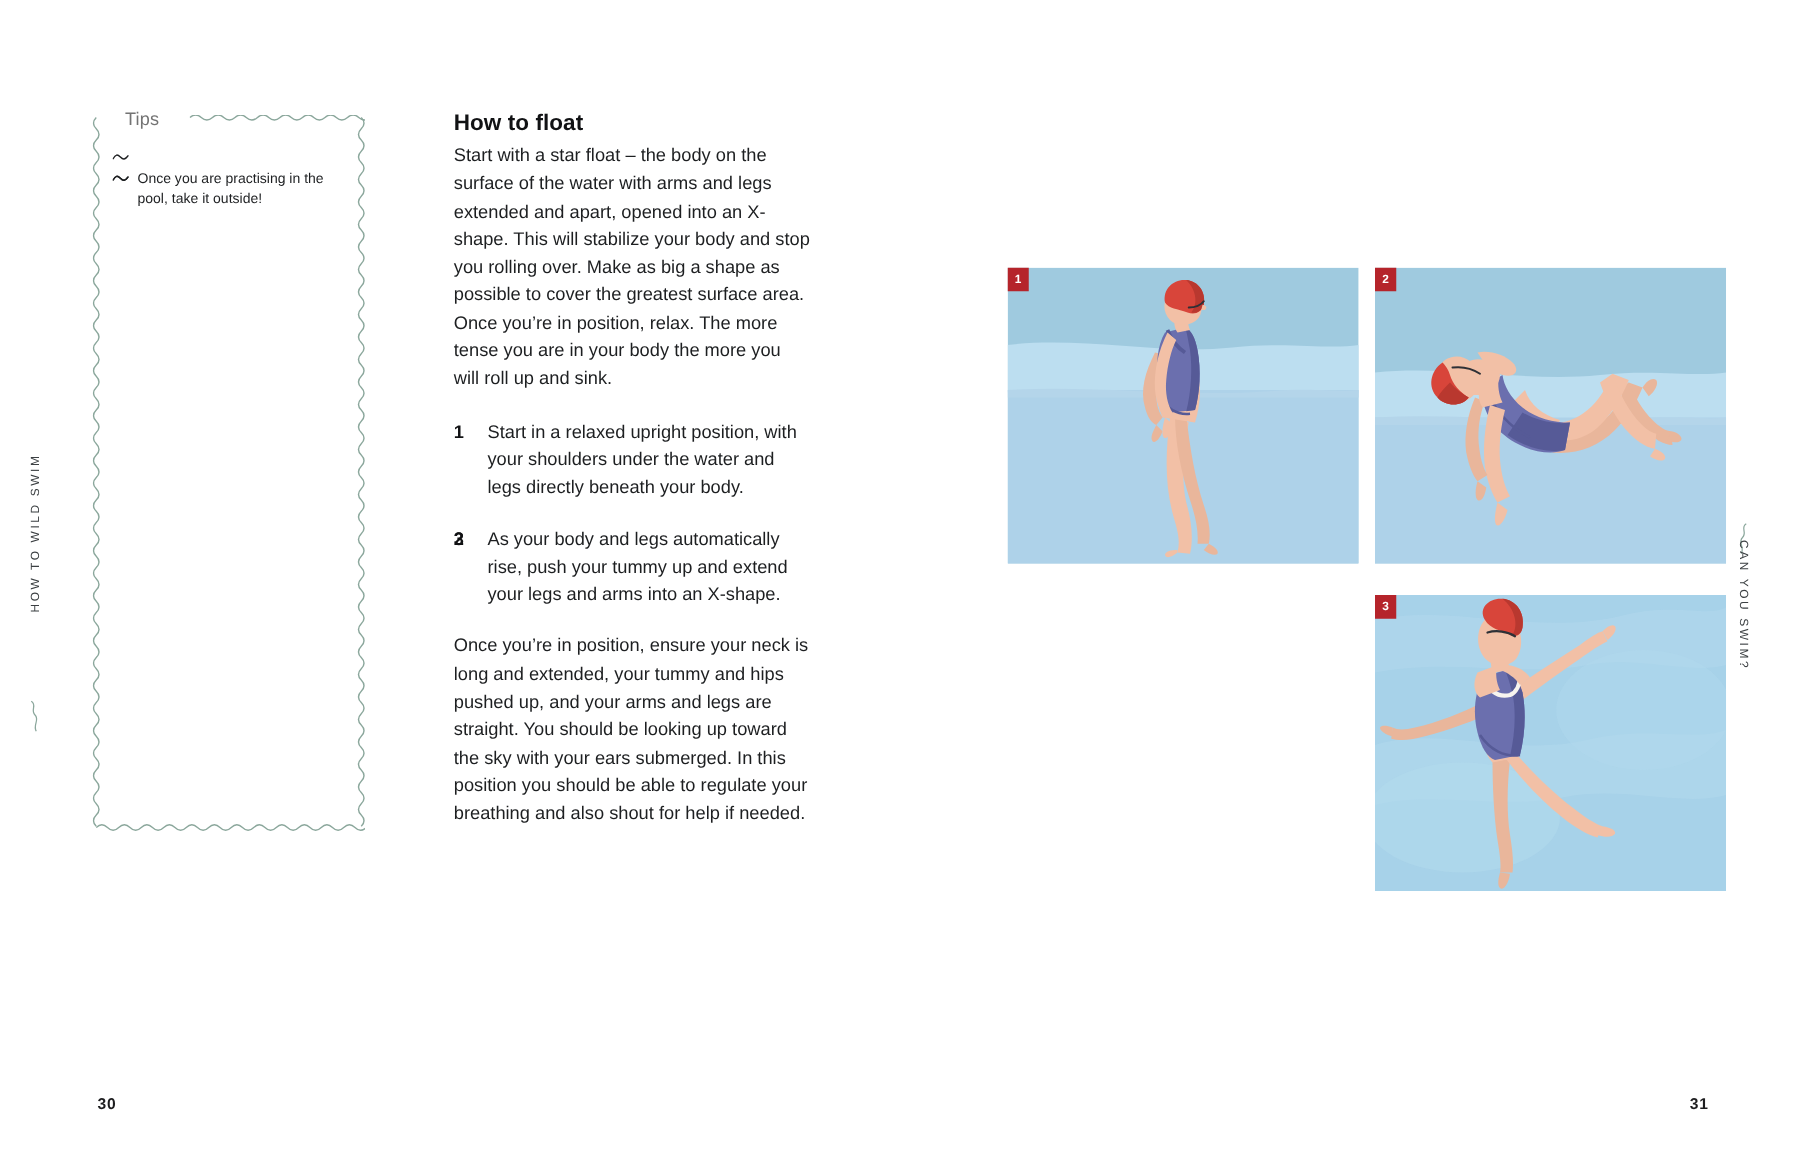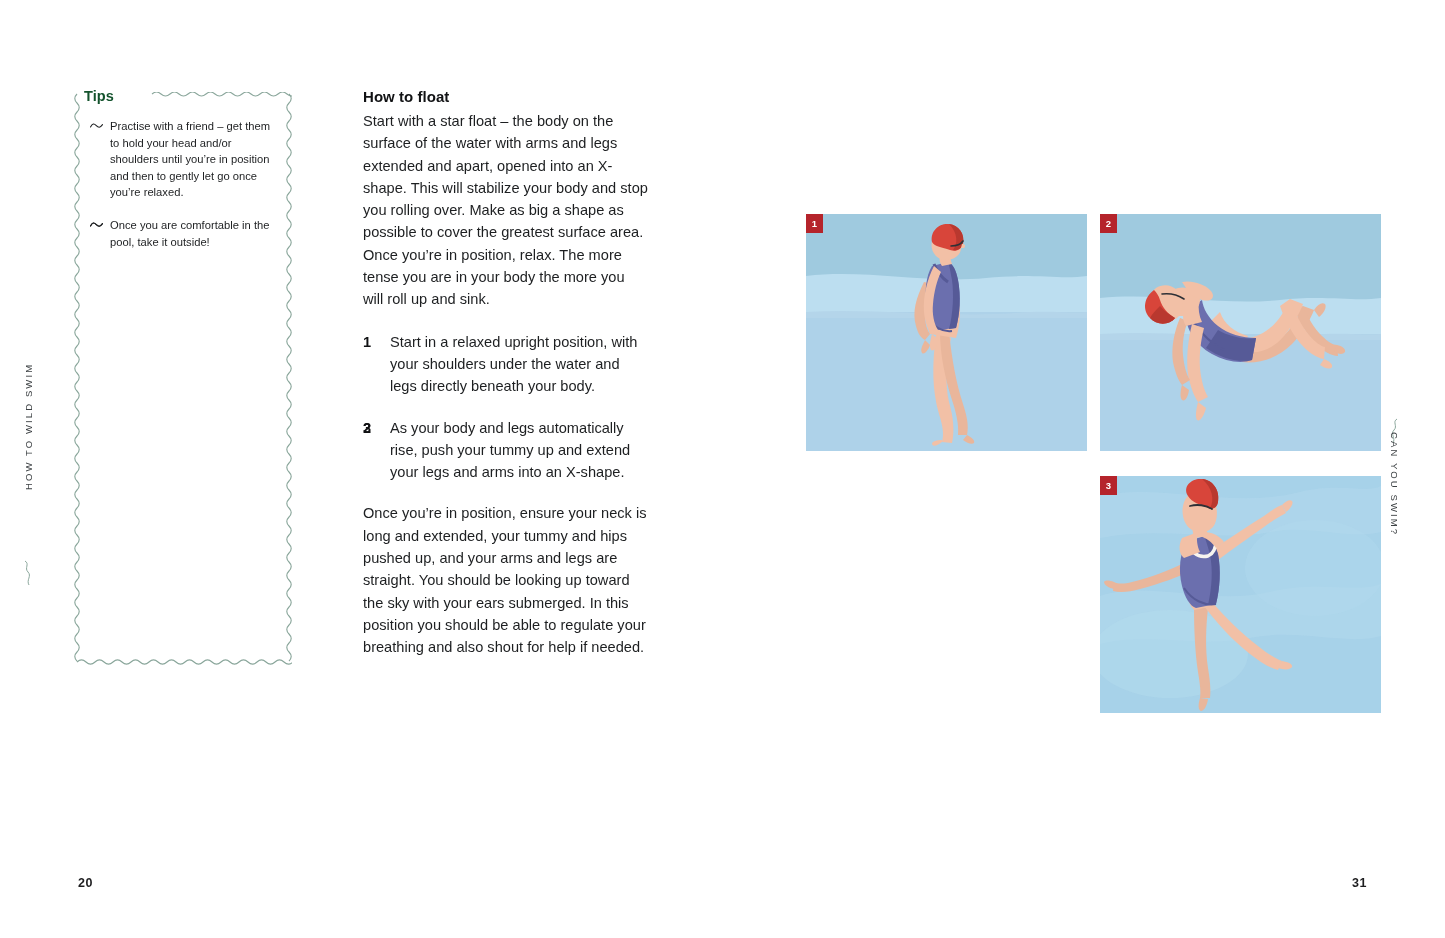--- a/index.html
+++ b/index.html
@@ -70,25 +70,25 @@
     height: 573px;
   }
   .tips-frame {
     position: absolute;
     inset: 0;
     pointer-events: none;
   }
   .tips-frame svg { display: block; width: 100%; height: 100%; }
   .tips-title {
     position: absolute;
-    left: 8px;
+    left: 24px;
     top: -4px;
     font-size: 14.5px;
-    font-weight: bold;
-    color: #14532d;
+    font-weight: normal;
+    color: #737373;
     background: #ffffff;
     padding: 0 7px 0 2px;
     letter-spacing: 0.1px;
   }
   .tips-list {
     position: absolute;
     left: 16px;
     top: 26px;
     width: 190px;
     margin: 0;
@@ -114,21 +114,21 @@
   .tip-dash svg { display: block; }
 
   
   .col-main {
     position: absolute;
     left: 363px;
     top: 88px;
     width: 285px;
   }
   .heading {
-    font-size: 15px;
+    font-size: 18px;
     font-weight: bold;
     color: #111214;
     margin: 0 0 5px 0;
     letter-spacing: 0.05px;
   }
   .para {
     font-size: 14.6px;
     line-height: 22.3px;
     color: #1d1f21;
     margin: 0 0 20px 0;
@@ -187,21 +187,21 @@
 
 <div class="spread">
 
   <div class="runhead-squig squig-left">
     <svg width="10" height="26" viewBox="0 0 10 26">
       <path d="M2 1 C7 4, 1 8, 5 12 C9 16, 3 20, 6 25" fill="none" stroke="#8ba79c" stroke-width="1"></path>
     </svg>
   </div>
   <div class="runhead runhead-left">HOW TO WILD SWIM</div>
 
-  <div class="folio folio-left">20</div>
+  <div class="folio folio-left">30</div>
 
   <div class="tips-box">
     <div class="tips-frame">
       <svg viewBox="0 0 218 573" preserveAspectRatio="none">
 
         <path d="M78 2 q4.5 -4 9 0 t9 0 t9 0 t9 0 t9 0 t9 0 t9 0 t9 0 t9 0 t9 0 t9 0 t9 0 t9 0 t9 0 t9 0 t9 0" fill="none" stroke="#8ba79c" stroke-width="1.1"></path>
 
         <path d="M3 570 q4.5 -4.4 9 0 t9 0 t9 0 t9 0 t9 0 t9 0 t9 0 t9 0 t9 0 t9 0 t9 0 t9 0 t9 0 t9 0 t9 0 t9 0 t9 0 t9 0 t9 0 t9 0 t9 0 t9 0 t9 0 t9 0" fill="none" stroke="#8ba79c" stroke-width="1.1"></path>
 
         <path d="M3 2 q-4.4 4.5 0 9 t0 9 t0 9 t0 9 t0 9 t0 9 t0 9 t0 9 t0 9 t0 9 t0 9 t0 9 t0 9 t0 9 t0 9 t0 9 t0 9 t0 9 t0 9 t0 9 t0 9 t0 9 t0 9 t0 9 t0 9 t0 9 t0 9 t0 9 t0 9 t0 9 t0 9 t0 9 t0 9 t0 9 t0 9 t0 9 t0 9 t0 9 t0 9 t0 9 t0 9 t0 9 t0 9 t0 9 t0 9 t0 9 t0 9 t0 9 t0 9 t0 9 t0 9 t0 9 t0 9 t0 9 t0 9 t0 9 t0 9 t0 9 t0 9 t0 9 t0 9 t0 9 t0 9" fill="none" stroke="#8ba79c" stroke-width="1.1"></path>
@@ -212,36 +212,35 @@
 
     <div class="tips-title">Tips</div>
 
     <ul class="tips-list">
       <li class="tip-item">
         <span class="tip-dash">
           <svg width="13" height="6" viewBox="0 0 13 6">
               <path d="M0.5 4 C2.5 0.3, 4 0.3, 6.3 2.6 C8.5 4.9, 10 4.9, 12.5 1.6" fill="none" stroke="#1d1f21" stroke-width="1.1" stroke-linecap="round"></path>
             </svg>
         </span>
-        <span>Practise with a friend – get them to hold your head and/or shoulders until you’re in position and then to gently let go once you’re relaxed.</span>
       </li>
       <li class="tip-item">
         <span class="tip-dash">
           <svg width="13" height="6" viewBox="0 0 13 6">
               <path d="M0.5 4 C2.5 0.3, 4 0.3, 6.3 2.6 C8.5 4.9, 10 4.9, 12.5 1.6" fill="none" stroke="#1d1f21" stroke-width="1.1" stroke-linecap="round"></path>
             </svg>
         </span>
       </li>
       <li class="tip-item">
         <span class="tip-dash">
           <svg width="13" height="6" viewBox="0 0 13 6">
               <path d="M0.5 4 C2.5 0.3, 4 0.3, 6.3 2.6 C8.5 4.9, 10 4.9, 12.5 1.6" fill="none" stroke="#1d1f21" stroke-width="1.1" stroke-linecap="round"></path>
             </svg>
         </span>
-        <span>Once you are comfortable in the pool, take it outside!</span>
+        <span>Once you are practising in the pool, take it outside!</span>
       </li>
     </ul>
   </div>
 
   <div class="col-main">
     <h2 class="heading">How to float</h2>
     <p class="para">Start with a star float – the body on the surface of the water with arms and legs extended and apart, opened into an X-shape. This will stabilize your body and stop you rolling over. Make as big a shape as possible to cover the greatest surface area. Once you’re in position, relax. The more tense you are in your body the more you will roll up and sink.</p>
 
     <ol class="steps">
       <li class="step">

